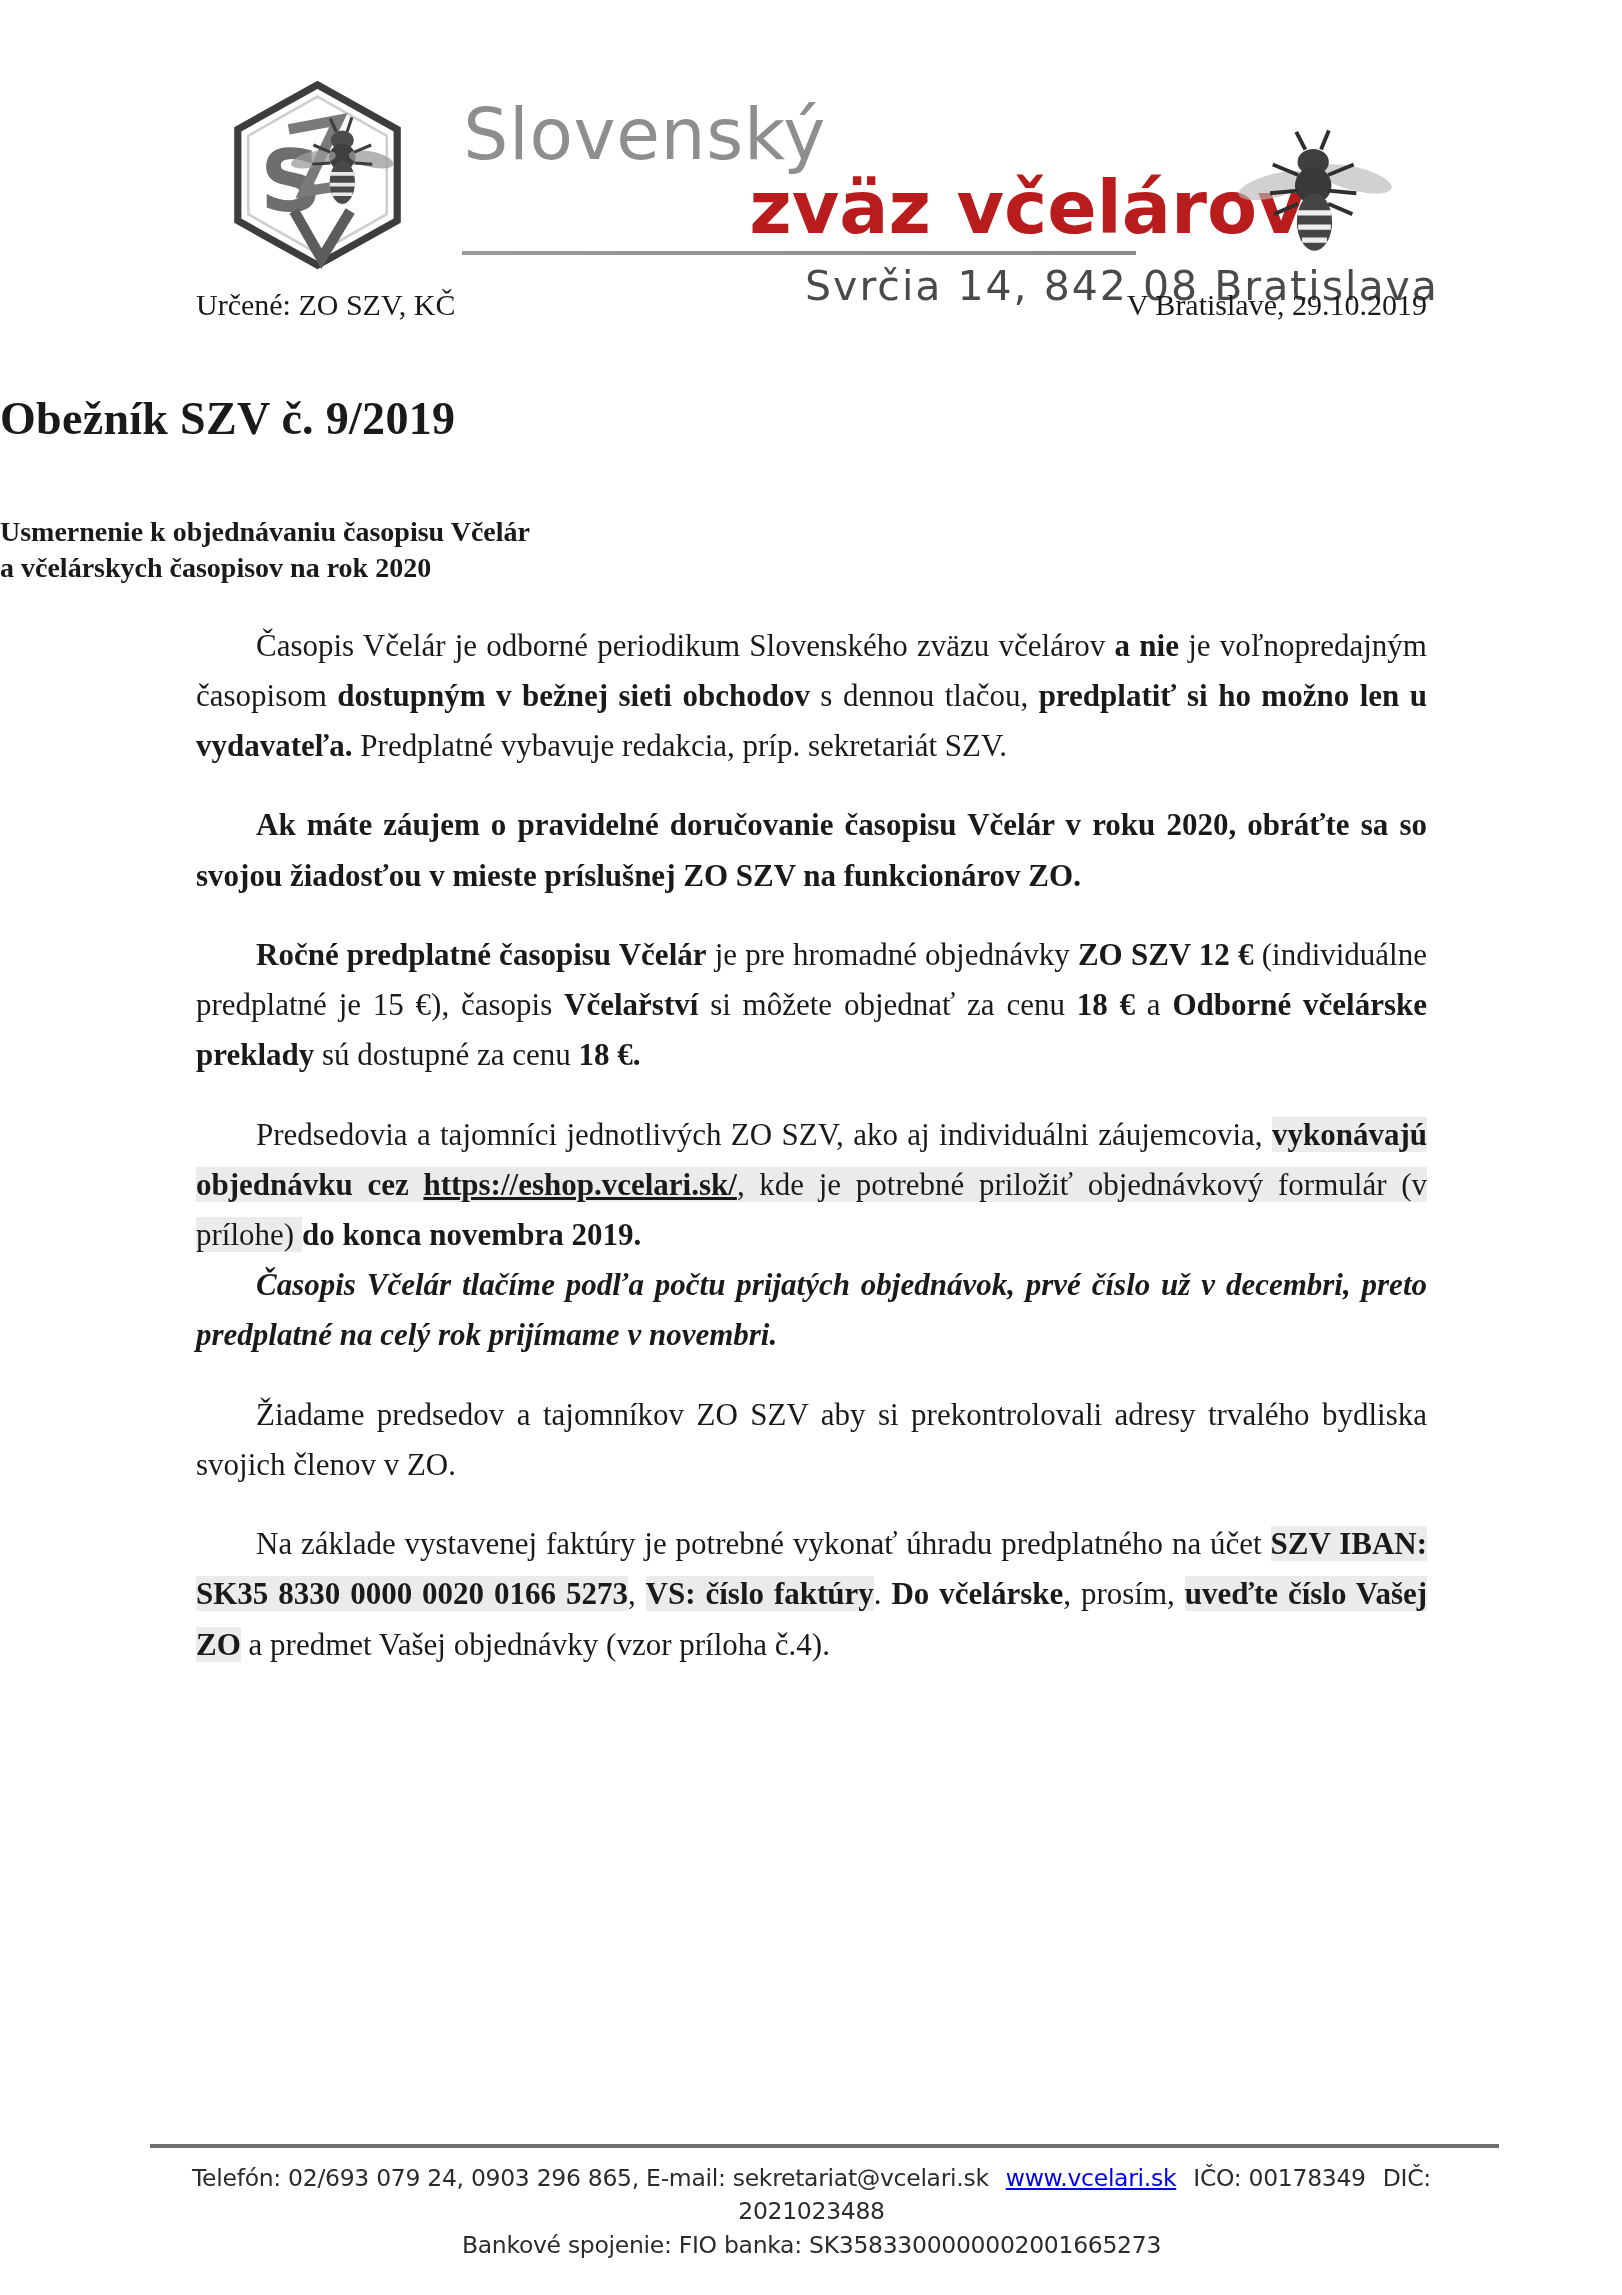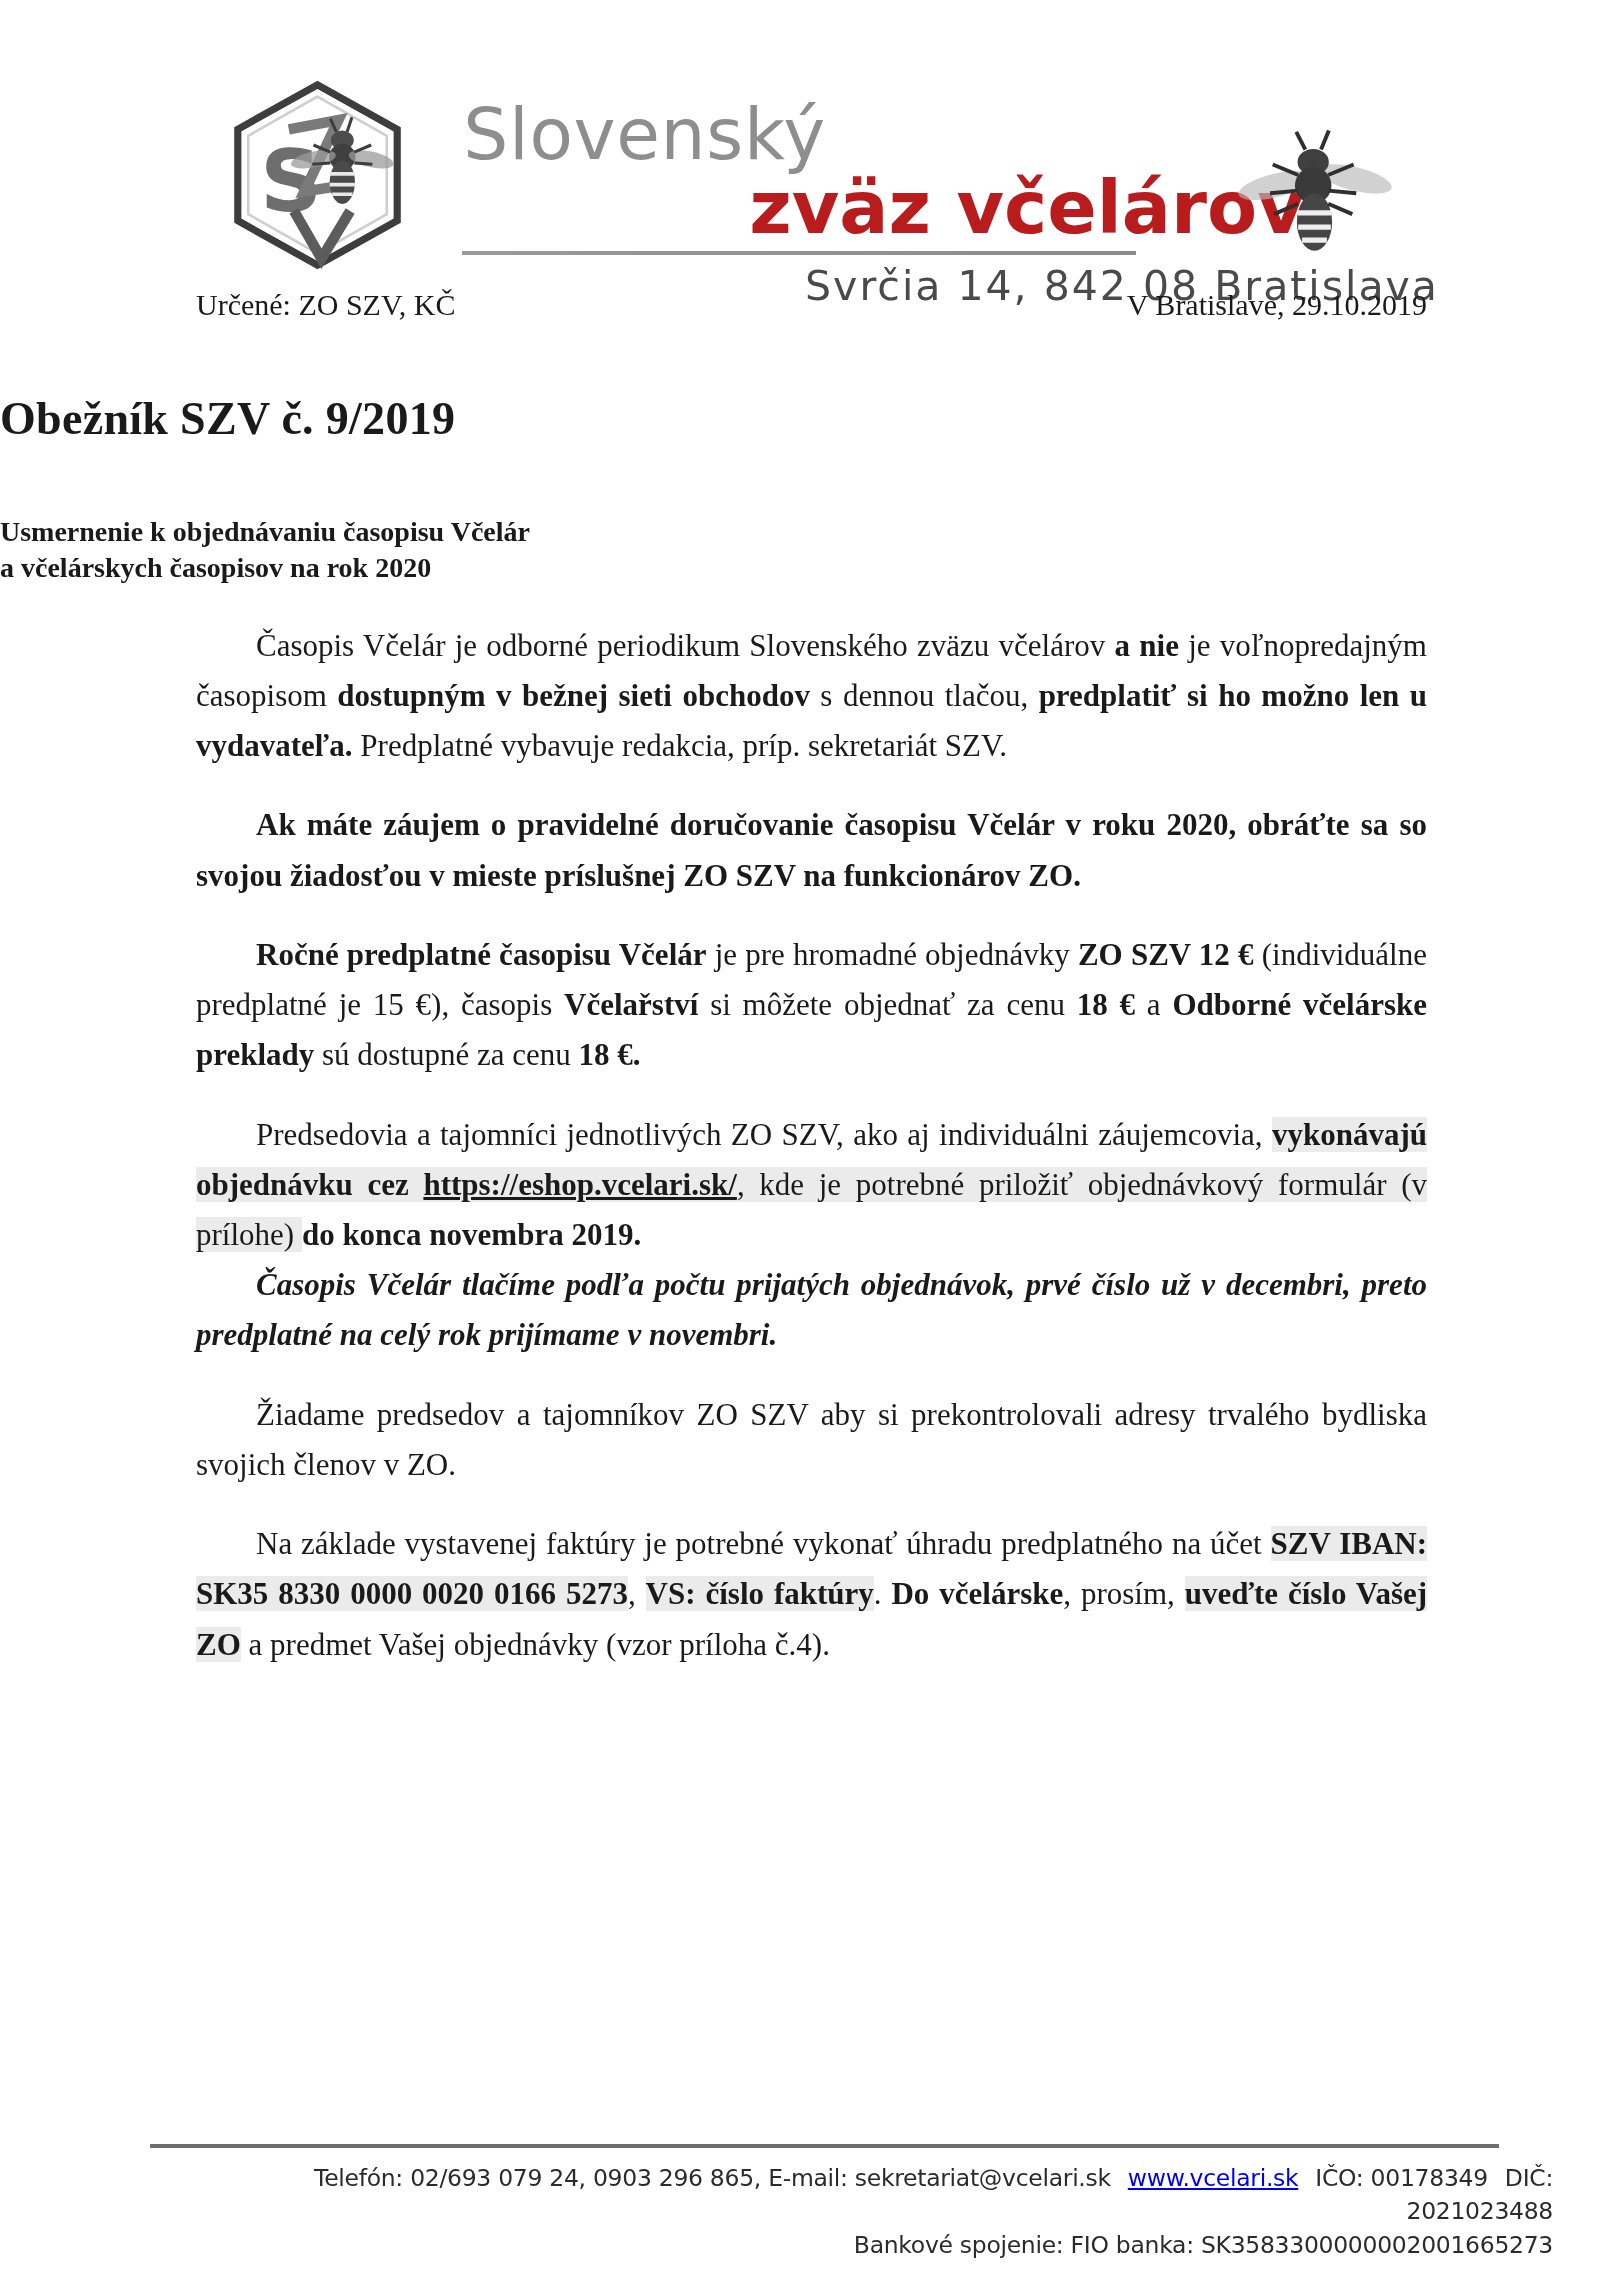--- a/index.html
+++ b/index.html
@@ -152,21 +152,21 @@
     right: 0;
     bottom: 33px;
   }
   .footer-rule {
     height: 3.9px;
     background: #6f6f6f;
     margin: 0 124px 14.4px 150px;
   }
   .footer-text {
     font-family: "DejaVu Sans", sans-serif;
-    text-align: right;
+    text-align: center;
     font-size: 23.5px;
     line-height: 1.42;
     color: #2b2b2b;
     letter-spacing: -0.3px;
     padding: 0 70px;
   }
   .footer-text .u { text-decoration: underline; }
   .footer-line { display: block; }
   .fsp { display: inline-block; width: 17px; }
 </style>

